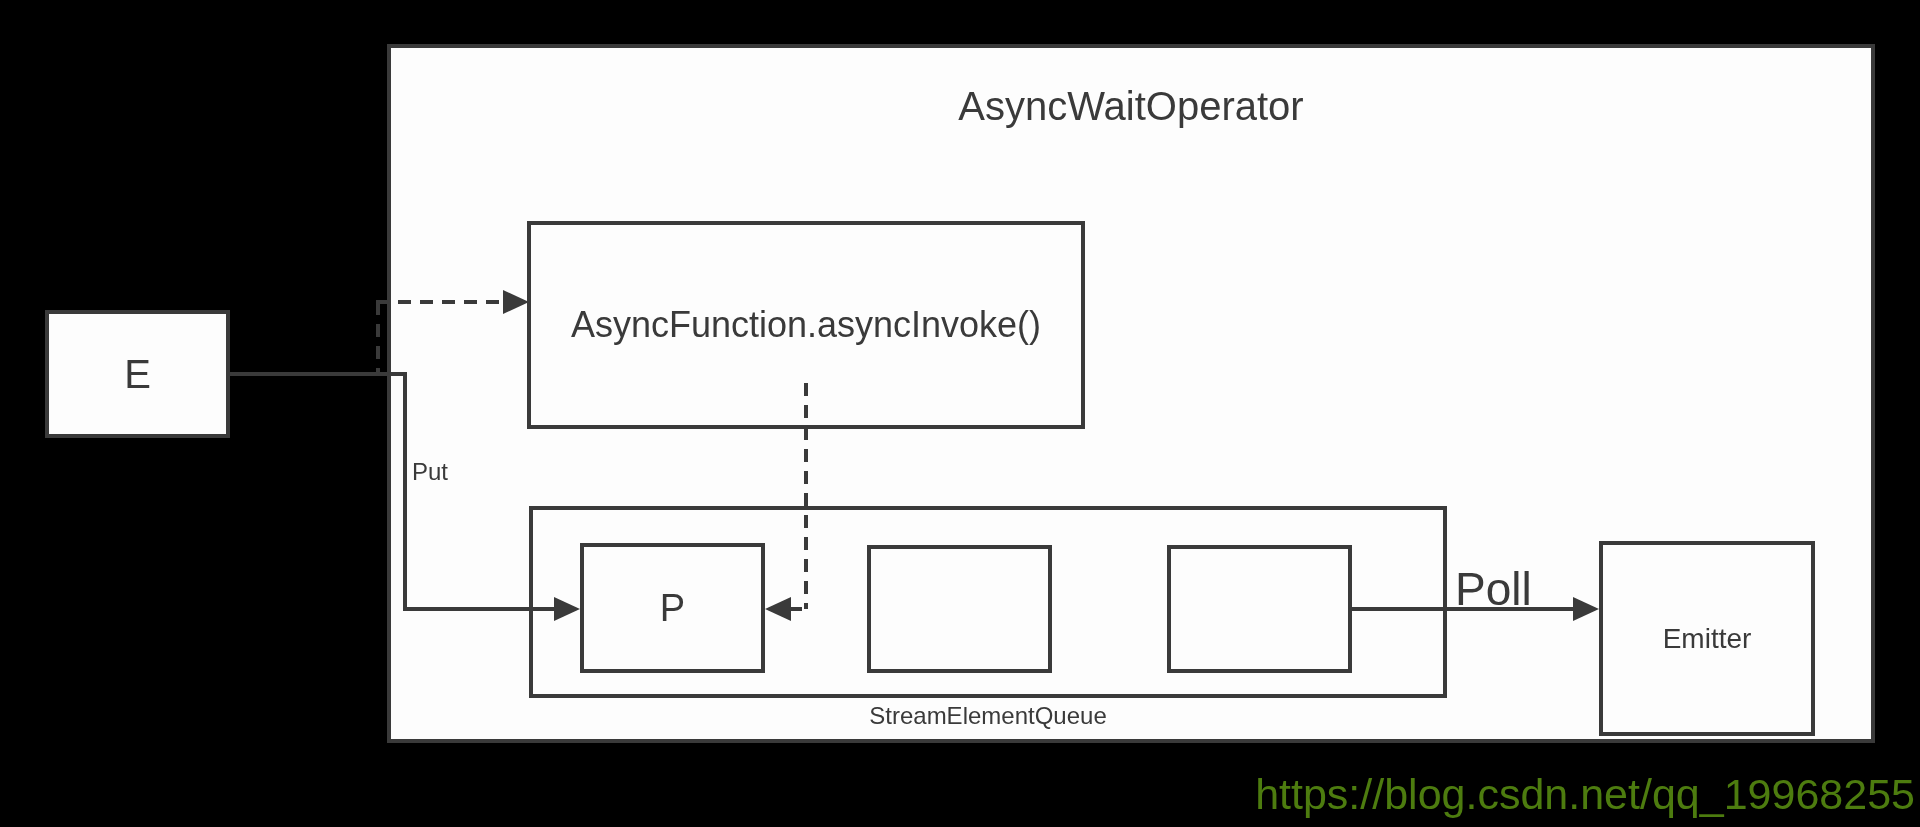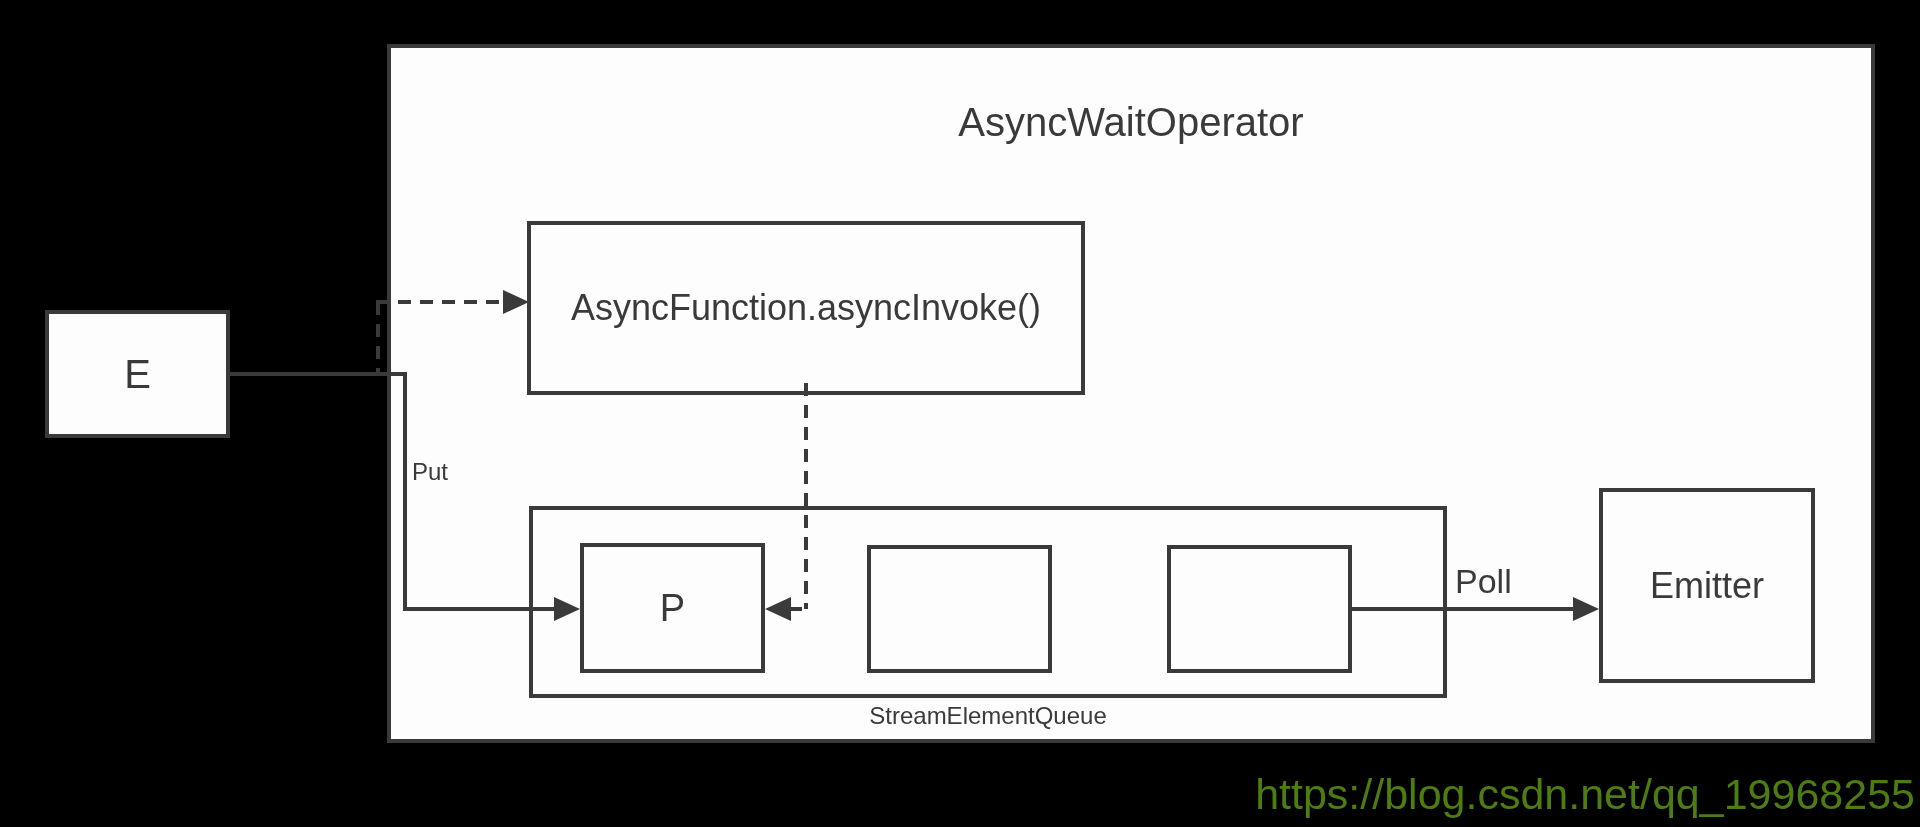--- a/index.html
+++ b/index.html
@@ -29,33 +29,33 @@
   }
   .badge{
     color:#ffffff;font-size:21px;line-height:1;margin-top:39px;
   }
 </style>
 </head>
 <body>
 
 <div class="abs panel" style="left:387px;top:44px;width:1488px;height:699px;"></div>
 
-<div class="abs label" style="left:387px;top:100px;width:1488px;text-align:center;font-size:40px;">AsyncWaitOperator</div>
+<div class="abs label" style="left:387px;top:84px;width:1488px;text-align:center;font-size:40px;">AsyncWaitOperator</div>
 
 <div class="abs box" style="left:45px;top:310px;width:185px;height:128px;font-size:40px;">
   <span>E</span>
 </div>
 
 <div class="abs hline" style="left:230px;top:372px;width:177px;"></div>
 
 <div class="abs vdash" style="left:376px;top:302px;height:72px;"></div>
 <div class="abs hdash" style="left:376px;top:300px;width:127px;"></div>
 <div class="abs arrow-right" style="left:503px;top:290px;"></div>
 
-<div class="abs box" style="left:527px;top:221px;width:558px;height:174px;font-size:36px;">
+<div class="abs box" style="left:527px;top:221px;width:558px;height:208px;font-size:36px;">
   <span>AsyncFunction.asyncInvoke()</span>
 </div>
 
 <div class="abs vdash" style="left:804px;top:383px;height:226px;"></div>
 <div class="abs hdash" style="left:789px;top:607px;width:19px;"></div>
 <div class="abs arrow-left" style="left:765px;top:597px;"></div>
 
 <div class="abs vline" style="left:403px;top:372px;height:239px;"></div>
 <div class="abs hline" style="left:403px;top:607px;width:153px;"></div>
 <div class="abs arrow-right" style="left:554px;top:597px;"></div>
@@ -65,21 +65,21 @@
 <div class="abs label" style="left:529px;top:702px;width:918px;text-align:center;font-size:24px;">StreamElementQueue</div>
 
 <div class="abs box" style="left:580px;top:543px;width:185px;height:130px;font-size:38px;">
   <span>P</span>
 </div>
 <div class="abs box" style="left:867px;top:545px;width:185px;height:128px;"></div>
 <div class="abs box" style="left:1167px;top:545px;width:185px;height:128px;"></div>
 
 <div class="abs hline" style="left:1352px;top:607px;width:222px;"></div>
 <div class="abs arrow-right" style="left:1573px;top:597px;"></div>
-<div class="abs label" style="left:1455px;top:562px;font-size:34px;">Poll</div>
+<div class="abs label" style="left:1455px;top:562px;font-size:46px;">Poll</div>
 
-<div class="abs box" style="left:1599px;top:488px;width:216px;height:195px;font-size:36px;">
+<div class="abs box" style="left:1599px;top:541px;width:216px;height:195px;font-size:28px;">
   <span>Emitter</span>
 </div>
 
 <div class="abs watermark" style="right:5px;top:772px;">https://blog.csdn.net/qq_19968255</div>
 
 <div class="abs badge" style="right:5px;top:799px;">@稀土掘金技术社区</div>
 
 </body></html>

